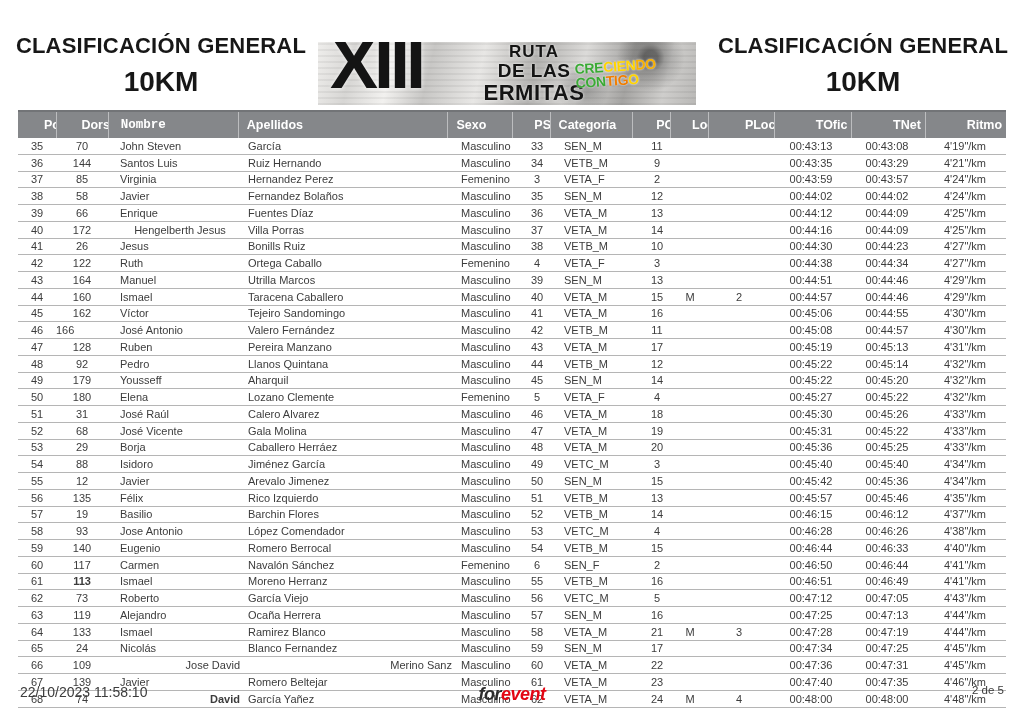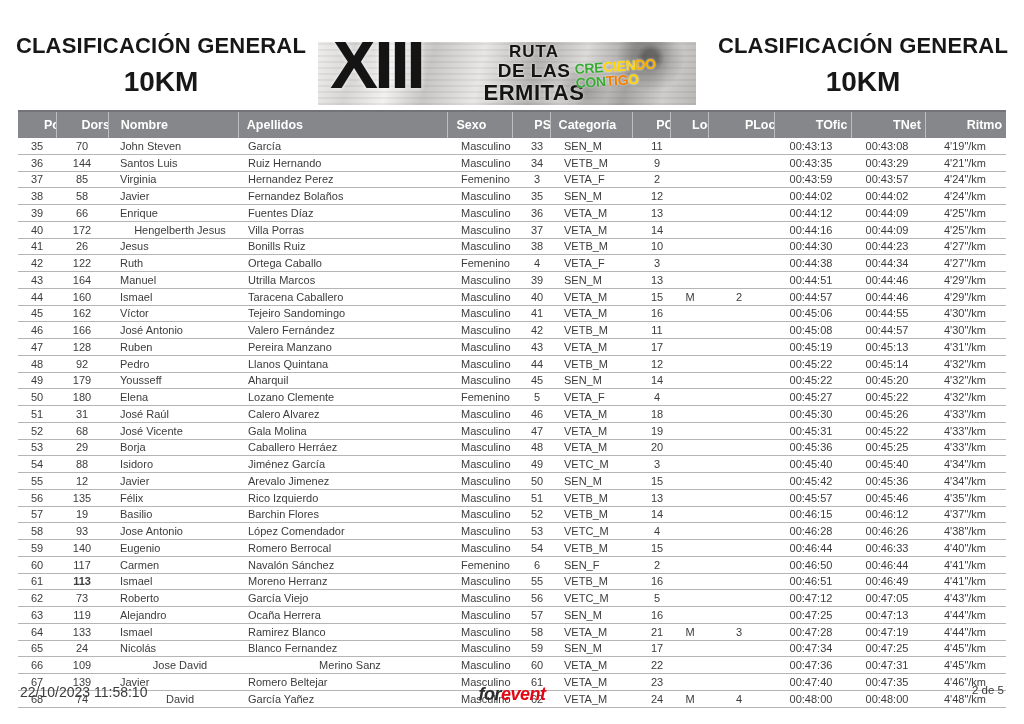--- a/index.html
+++ b/index.html
@@ -83,21 +83,21 @@
 
 <div class="title-block title-right">
   <div class="title-line1">CLASIFICACIÓN GENERAL</div>
   <div class="title-line2">10KM</div>
 </div>
 
 <div class="rtable">
   <div class="thead" id="header-row">
       <div class="cell hcell c-center" style="width: 38px; text-align: center;">Pos</div>
       <div class="cell hcell c-center" style="width: 52px; text-align: center;">Dorsal</div>
-      <div class="cell hcell" style="width: 132px; text-align: left; padding-left: 12px; justify-content: flex-start;">Nombre</div>
+      <div class="cell hcell" style="width: 132px; text-align: left; padding-left: 12px; justify-content: flex-start; font-family: Liberation Mono, monospace;">Nombre</div>
       <div class="cell hcell" style="width: 212px; text-align: left; padding-left: 8px; justify-content: flex-start;">Apellidos</div>
       <div class="cell hcell" style="width: 66px; text-align: left; padding-left: 9px; justify-content: flex-start;">Sexo</div>
       <div class="cell hcell c-center" style="width: 38px; text-align: center;">PSex</div>
       <div class="cell hcell" style="width: 84px; text-align: left; padding-left: 8px; justify-content: flex-start;">Categoría</div>
       <div class="cell hcell c-center" style="width: 34px; text-align: center;">PCat</div>
       <div class="cell hcell c-center" style="width: 32px; text-align: center;">Local</div>
       <div class="cell hcell c-center" style="width: 66px; text-align: center;">PLoc</div>
       <div class="cell hcell c-center" style="width: 78px; text-align: center;">TOfic</div>
       <div class="cell hcell c-center" style="width: 74px; text-align: center;">TNet</div>
       <div class="cell hcell c-center" style="width: 82px; text-align: center;">Ritmo</div>
@@ -263,21 +263,21 @@
         <div class="cell" style="width: 84px; text-align: left; padding-left: 8px;">VETA_M</div>
         <div class="cell" style="width: 34px; text-align: center;">16</div>
         <div class="cell" style="width: 32px; text-align: center;"></div>
         <div class="cell" style="width: 66px; text-align: center;"></div>
         <div class="cell" style="width: 78px; text-align: center;">00:45:06</div>
         <div class="cell" style="width: 74px; text-align: center;">00:44:55</div>
         <div class="cell" style="width: 82px; text-align: center;">4'30"/km</div>
       </div>
       <div class="trow">
         <div class="cell" style="width: 38px; text-align: center;">46</div>
-        <div class="cell" style="width: 52px; text-align: center;">166</div>
+        <div class="cell" style="width: 52px; ">166</div>
         <div class="cell" style="width: 132px; text-align: left; padding-left: 12px;">José Antonio</div>
         <div class="cell" style="width: 212px; text-align: left; padding-left: 8px;">Valero Fernández</div>
         <div class="cell" style="width: 66px; text-align: left; padding-left: 9px;">Masculino</div>
         <div class="cell" style="width: 38px; text-align: center;">42</div>
         <div class="cell" style="width: 84px; text-align: left; padding-left: 8px;">VETB_M</div>
         <div class="cell" style="width: 34px; text-align: center;">11</div>
         <div class="cell" style="width: 32px; text-align: center;"></div>
         <div class="cell" style="width: 66px; text-align: center;"></div>
         <div class="cell" style="width: 78px; text-align: center;">00:45:08</div>
         <div class="cell" style="width: 74px; text-align: center;">00:44:57</div>
@@ -564,22 +564,22 @@
         <div class="cell" style="width: 34px; text-align: center;">17</div>
         <div class="cell" style="width: 32px; text-align: center;"></div>
         <div class="cell" style="width: 66px; text-align: center;"></div>
         <div class="cell" style="width: 78px; text-align: center;">00:47:34</div>
         <div class="cell" style="width: 74px; text-align: center;">00:47:25</div>
         <div class="cell" style="width: 82px; text-align: center;">4'45"/km</div>
       </div>
       <div class="trow">
         <div class="cell" style="width: 38px; text-align: center;">66</div>
         <div class="cell" style="width: 52px; text-align: center;">109</div>
-        <div class="cell" style="width: 132px; text-align: center; padding-left: 12px;">Jose David</div>
-        <div class="cell" style="width: 212px; text-align: center; padding-left: 8px;">Merino Sanz</div>
+        <div class="cell" style="width: 132px; text-align: right; padding-left: 12px;">Jose David</div>
+        <div class="cell" style="width: 212px; text-align: right; padding-left: 8px;">Merino Sanz</div>
         <div class="cell" style="width: 66px; text-align: left; padding-left: 9px;">Masculino</div>
         <div class="cell" style="width: 38px; text-align: center;">60</div>
         <div class="cell" style="width: 84px; text-align: left; padding-left: 8px;">VETA_M</div>
         <div class="cell" style="width: 34px; text-align: center;">22</div>
         <div class="cell" style="width: 32px; text-align: center;"></div>
         <div class="cell" style="width: 66px; text-align: center;"></div>
         <div class="cell" style="width: 78px; text-align: center;">00:47:36</div>
         <div class="cell" style="width: 74px; text-align: center;">00:47:31</div>
         <div class="cell" style="width: 82px; text-align: center;">4'45"/km</div>
       </div>
@@ -594,21 +594,21 @@
         <div class="cell" style="width: 34px; text-align: center;">23</div>
         <div class="cell" style="width: 32px; text-align: center;"></div>
         <div class="cell" style="width: 66px; text-align: center;"></div>
         <div class="cell" style="width: 78px; text-align: center;">00:47:40</div>
         <div class="cell" style="width: 74px; text-align: center;">00:47:35</div>
         <div class="cell" style="width: 82px; text-align: center;">4'46"/km</div>
       </div>
       <div class="trow">
         <div class="cell" style="width: 38px; text-align: center;">68</div>
         <div class="cell" style="width: 52px; text-align: center;">74</div>
-        <div class="cell" style="width: 132px; text-align: center; padding-left: 12px;">David</div>
+        <div class="cell" style="width: 132px; text-align: right; padding-left: 12px; font-weight: bold;">David</div>
         <div class="cell" style="width: 212px; text-align: left; padding-left: 8px;">García Yañez</div>
         <div class="cell" style="width: 66px; text-align: left; padding-left: 9px;">Masculino</div>
         <div class="cell" style="width: 38px; text-align: center;">62</div>
         <div class="cell" style="width: 84px; text-align: left; padding-left: 8px;">VETA_M</div>
         <div class="cell" style="width: 34px; text-align: center;">24</div>
         <div class="cell" style="width: 32px; text-align: center;">M</div>
         <div class="cell" style="width: 66px; text-align: center;">4</div>
         <div class="cell" style="width: 78px; text-align: center;">00:48:00</div>
         <div class="cell" style="width: 74px; text-align: center;">00:48:00</div>
         <div class="cell" style="width: 82px; text-align: center;">4'48"/km</div>

